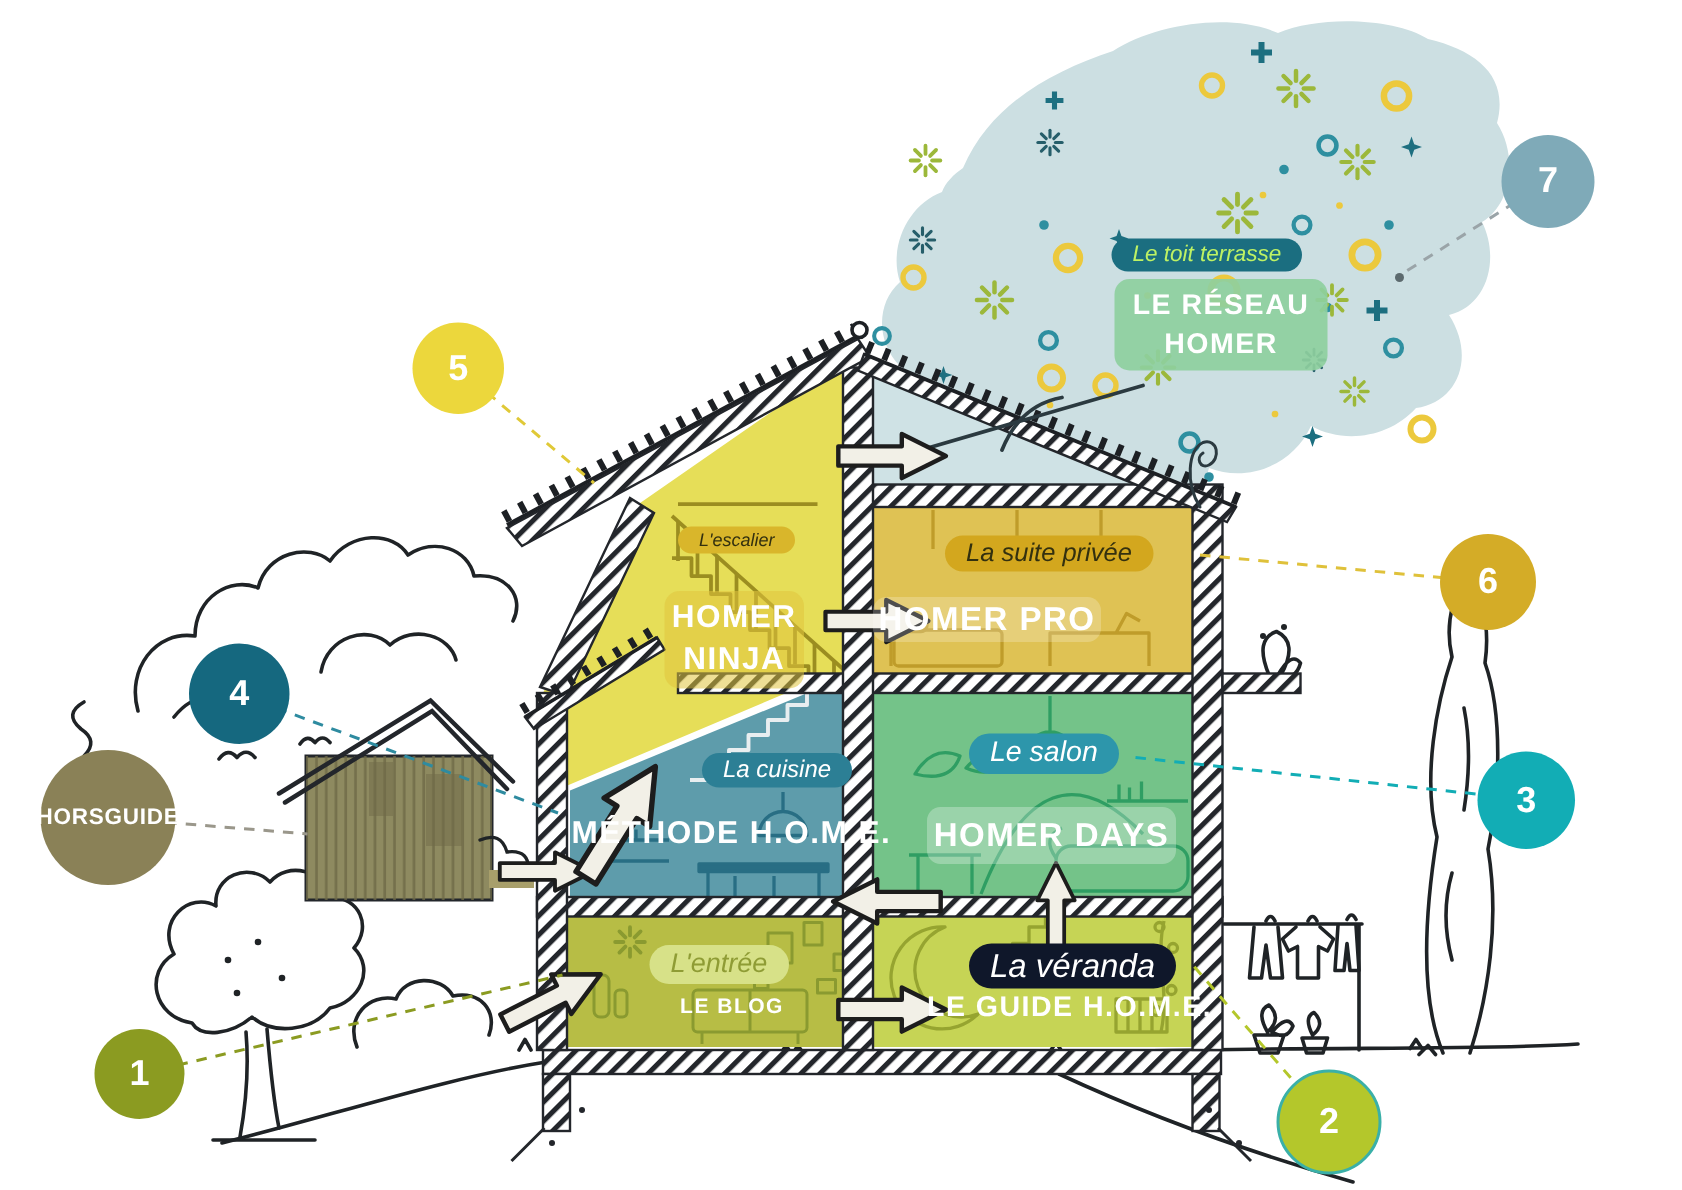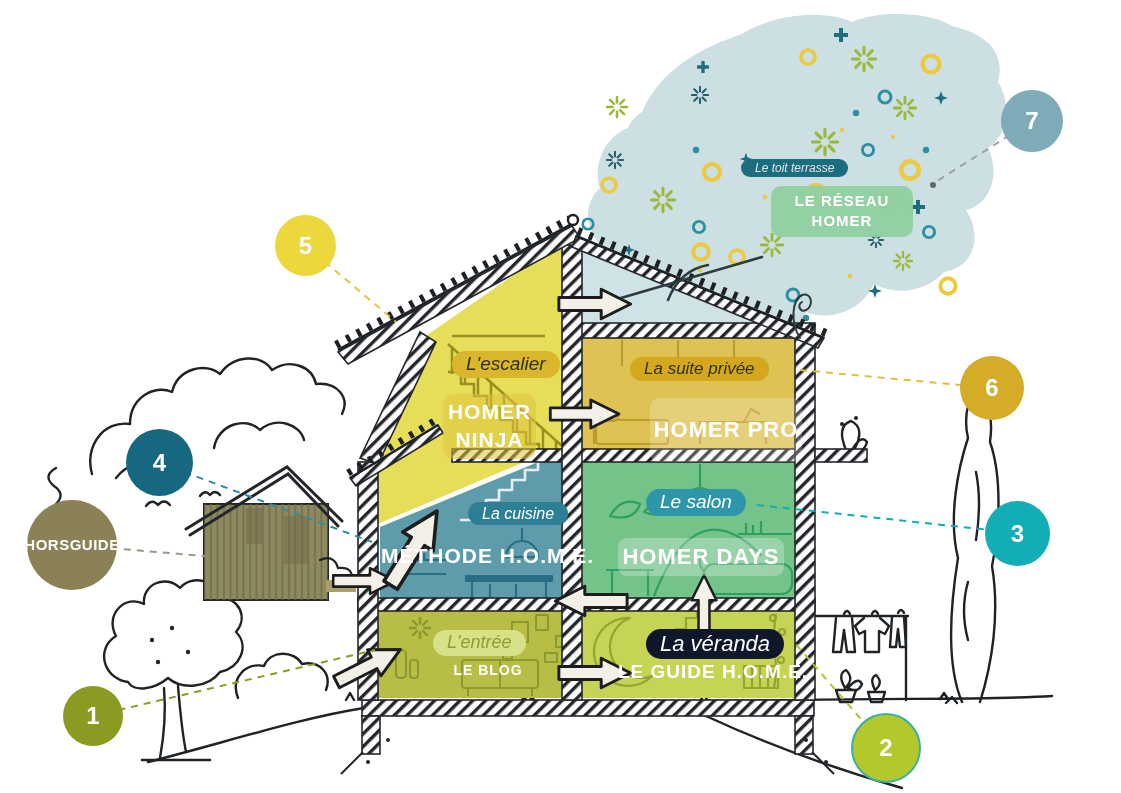--- a/index.html
+++ b/index.html
@@ -7,37 +7,37 @@
          font-family:"Liberation Sans","DejaVu Sans",sans-serif;}
   .stage svg{position:absolute;left:0;top:0;}
 
   
   .pill{position:absolute;border-radius:999px;font-style:italic;text-align:center;
         padding:2px 14px;white-space:nowrap;line-height:1.2;}
   .p-entree {left:433px;top:630px;background:#d7e188;color:#8f9c35;font-size:18px;}
   .p-veranda{left:646px;top:629px;background:#0f172a;color:#fff;font-size:22px;}
   .p-cuisine{left:468px;top:502px;background:#2c7f95;color:#fff;font-size:16px;}
   .p-salon  {left:646px;top:489px;background:#2d96ab;color:#fff;font-size:19px;}
-  .p-escalier{left:452px;top:351px;background:#d9b62b;color:#33300f;font-size:19px;}
+  .p-escalier{left:452px;top:351px;background:#d9b62b;color:#33300f;font-size:12px;}
   .p-suite  {left:630px;top:357px;background:#d3a71e;color:#33300f;font-size:17px;}
-  .p-toit   {left:741px;top:159px;background:#1b6e80;color:#e5e5e5;font-size:12px;}
+  .p-toit   {left:741px;top:159px;background:#1b6e80;color:#bef264;font-size:15px;}
 
   
   .room-title{position:absolute;color:#fff;font-weight:bold;text-align:center;
               letter-spacing:1px;line-height:1.35;}
   .t-blog   {left:426px;top:661px;width:124px;font-size:14px;white-space:nowrap;}
   .t-guide  {left:618px;top:659px;width:184px;font-size:19px;white-space:nowrap;}
   .t-methode{left:381px;top:542px;width:208px;font-size:21px;white-space:nowrap;}
   .t-days   {left:618px;top:538px;width:166px;font-size:22px;white-space:nowrap;
              background:rgba(255,255,255,0.28);border-radius:9px;padding:4px 0;}
   .t-ninja  {left:443px;top:394px;width:93px;font-size:21px;
              background:rgba(224,196,62,0.55);border-radius:10px;padding:4px 0;}
-  .t-pro    {left:650px;top:398px;width:152px;font-size:22px;white-space:nowrap;
-             background:rgba(255,255,255,0.22);border-radius:9px;padding:17px 0;}
-  .t-reseau {left:771px;top:186px;width:142px;font-size:15px;
+  .t-pro    {left:582px;top:398px;width:152px;font-size:22px;white-space:nowrap;
+             background:rgba(255,255,255,0.22);border-radius:9px;padding:0 0;}
+  .t-reseau {left:743px;top:186px;width:142px;font-size:19px;
              background:rgba(142,207,158,0.92);border-radius:10px;padding:5px 0;}
   .t-cabane {left:204px;top:546px;width:124px;font-size:15px;line-height:1.35;
              color:#fff;font-weight:bold;text-align:center;position:absolute;letter-spacing:0.5px;}
 
   
   .num-circle{position:absolute;border-radius:50%;color:#fff;font-weight:bold;
               display:flex;align-items:center;justify-content:center;font-size:24px;}
   .c1{left:63px; top:686px;width:60px;height:60px;background:#8b9b21;}
   .c2{left:851px;top:713px;width:66px;height:66px;background:#b4c72b;border:2px solid #3ab0a8;}
   .c3{left:985px;top:501px;width:65px;height:65px;background:#12adb5;}

